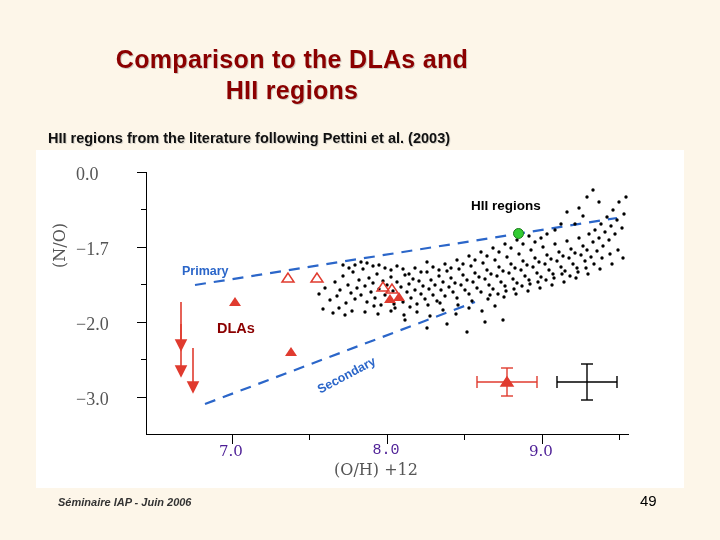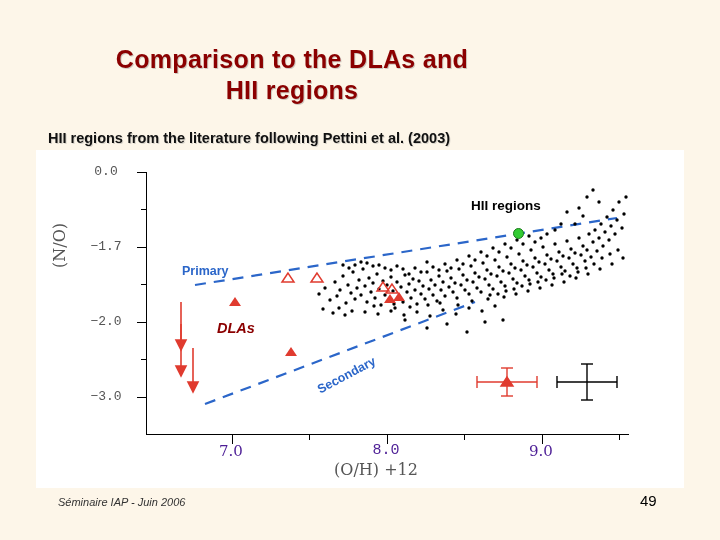--- a/index.html
+++ b/index.html
@@ -44,23 +44,23 @@
     border-left:1.5px solid #000;
     border-bottom:1.5px solid #000;
   }
   .plot .tick-y{position:absolute;left:-10px;width:10px;height:0;border-top:1.5px solid #000;}
   .plot .tick-x{position:absolute;bottom:-10px;height:10px;width:0;border-left:1.5px solid #000;}
   .plot .tick-y.minor{left:-6px;width:6px;}
   .plot .tick-x.minor{bottom:-6px;height:6px;}
   .ylabtxt{
     position:absolute;
     color:#555;
-    font-size:13px;
-    font-family:Liberation Mono, monospace;
-    text-align:center;
+    font-size:18px;
+    font-family:Liberation Serif, serif;
+    text-align:left;
     width:60px;
   }
   .xlabtxt{
     position:absolute;
     color:#4c1d95;
     font-size:15px;
     font-family:"DejaVu Serif", serif;
     text-align:center;
     width:60px;
   }
@@ -89,42 +89,41 @@
     font-size:13.5px;
     font-weight:bold;
     white-space:nowrap;
   }
   .label-dla{
     position:absolute;
     color:#8b0000;
     font-size:14.5px;
     font-weight:bold;
     white-space:nowrap;
-    font-style:italic;
   }
   .label-primary{
     position:absolute;
     color:#2b66c9;
     font-size:12.5px;
     font-weight:bold;
     white-space:nowrap;
     font-family:"Liberation Sans", sans-serif;
   }
   .label-secondary{
     position:absolute;
     color:#2b66c9;
     font-size:12.5px;
     font-weight:bold;
     white-space:nowrap;
     transform:rotate(-28deg);
     transform-origin:left top;
   }
   .footer-left{
     position:absolute;left:58px;top:496px;
-    color:#333;font-size:11px;font-style:italic;font-weight:normal;
+    color:#333;font-size:11px;font-style:italic;font-weight:bold;
   }
   .footer-right{
     position:absolute;left:640px;top:492px;
     color:#000000;font-size:15px;
   }
 </style>
 </head>
 <body>
 
 <div class="slide">

